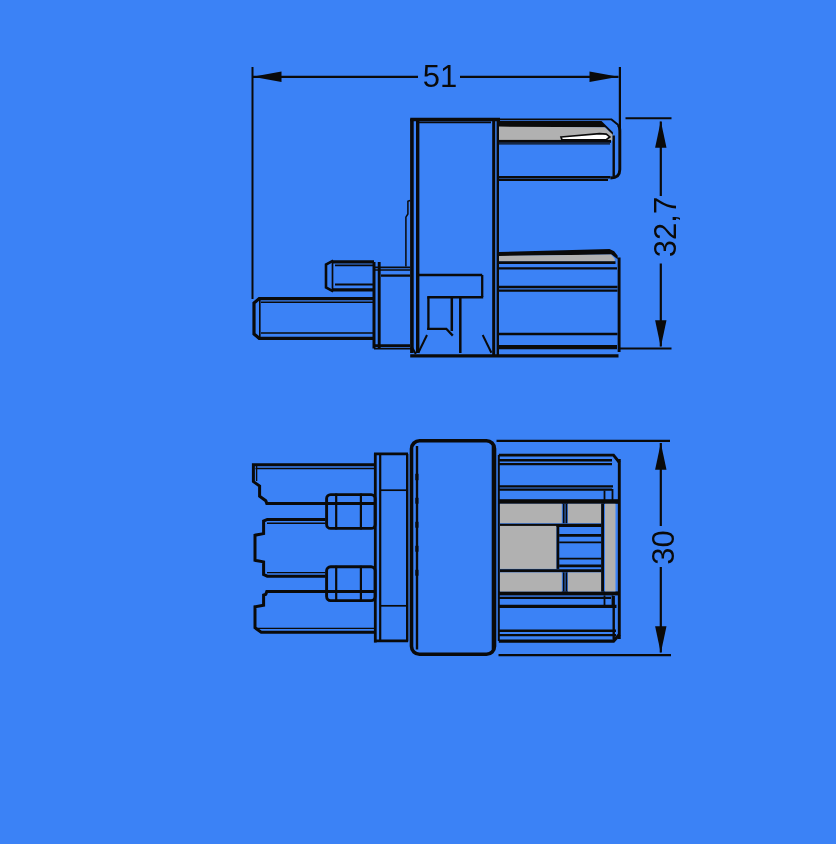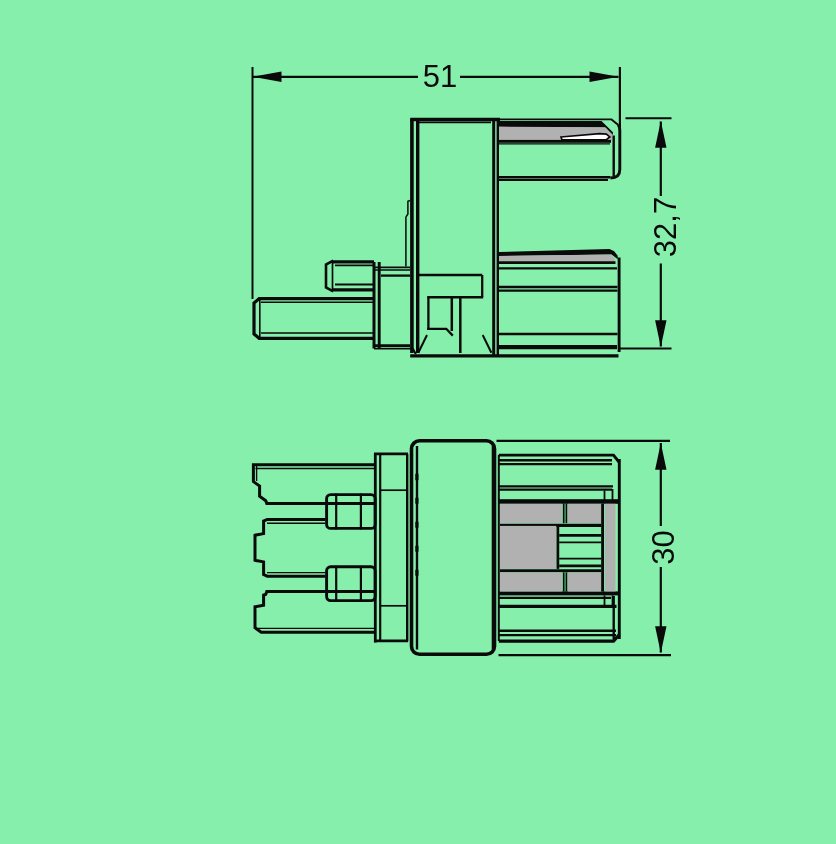--- a/index.html
+++ b/index.html
@@ -1,16 +1,16 @@
 <!DOCTYPE html>
 <html><head>
 <meta charset="utf-8">
 <style>
   html,body{margin:0;padding:0;background:#ffffff;}
-  .wrap{width:836px;height:844px;position:relative;background:#86efac;overflow:hidden;}
+  .wrap{width:836px;height:844px;position:relative;background:#3b82f6;overflow:hidden;}
   svg{display:block;}
   text{font-family:"Liberation Sans", sans-serif;fill:#0a0a0a;}
 </style>
 </head>
 <body>
 <div class="wrap">
 <svg width="836" height="844" viewBox="0 0 836 844">
 <g stroke="#0a0a0a" fill="none" stroke-linecap="butt">
 
 <g>

